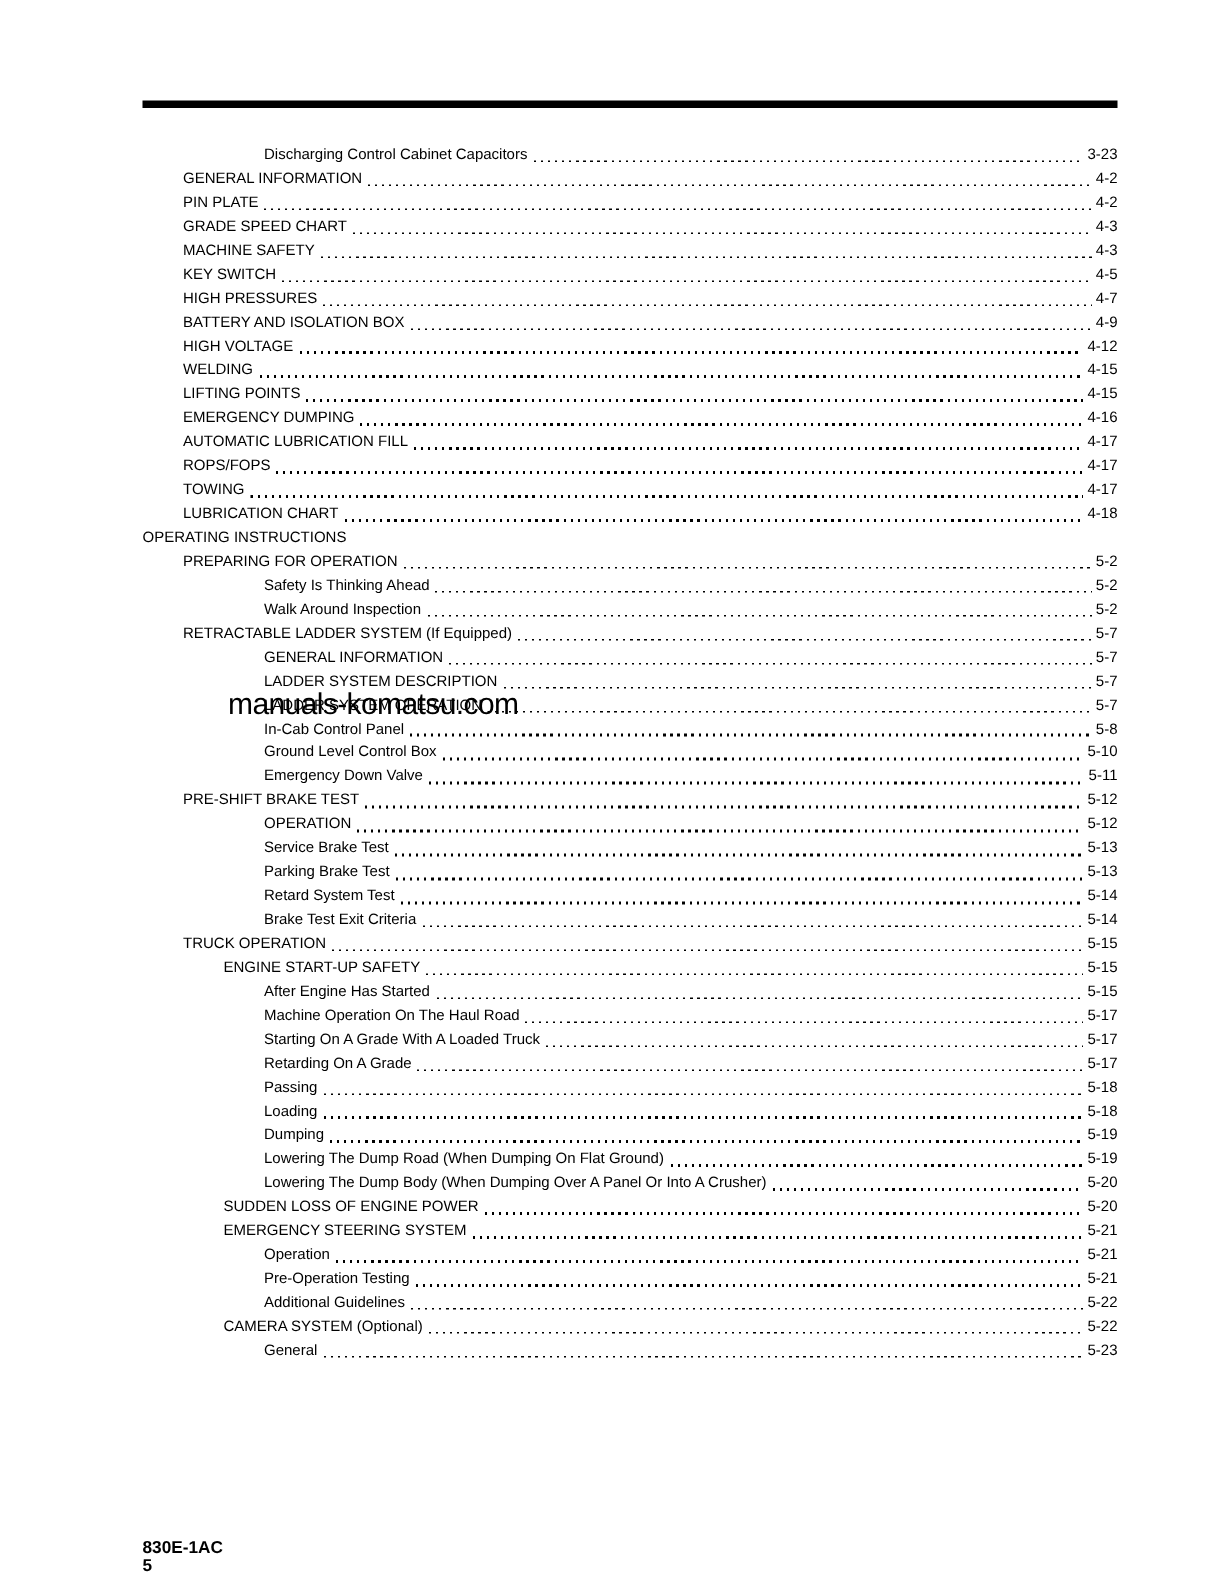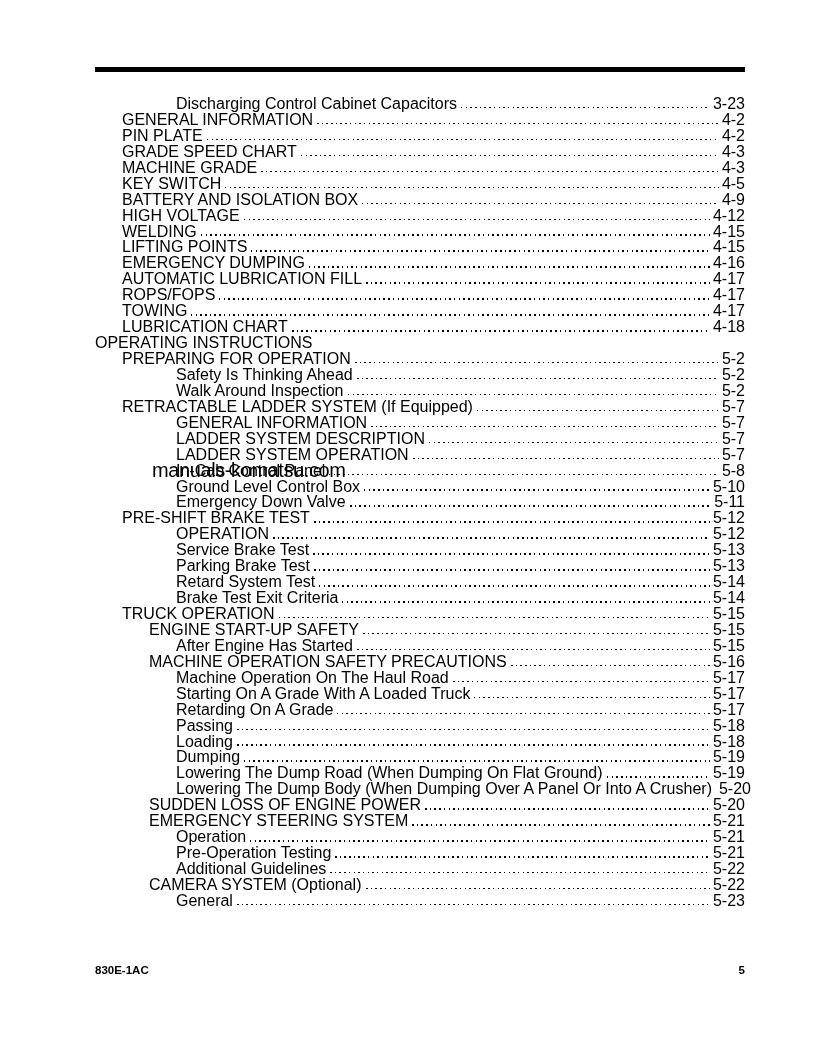--- a/index.html
+++ b/index.html
@@ -19,21 +19,21 @@
     top: 67px;
     width: 650px;
     height: 5px;
     background: #000000;
   }
   .toc {
     position: absolute;
     left: 95px;
     top: 96px;
     width: 650px;
-    font-size: 16px;
+    font-size: 10px;
   }
   .row {
     display: flex;
     align-items: baseline;
     height: 15.95px;
     line-height: 15.95px;
     white-space: nowrap;
   }
   .row.lvl0 { padding-left: 0; }
   .row.lvl1 { padding-left: 27px; }
@@ -61,25 +61,26 @@
     font-size: 20px;
     letter-spacing: -0.4px;
     color: #000000;
     z-index: 5;
     text-align: center;
   }
   .footer {
     position: absolute;
     left: 95px;
     right: 71px;
-    top: 964px;
+    top: 1026px;
     display: flex;
     justify-content: space-between;
     font-size: 11.5px;
     font-weight: bold;
+    flex-direction: column;
   }
 </style>
 </head>
 <body>
 
 <div class="sheet">
   <div class="top-rule"></div>
 
   <div class="toc">
       <div class="row lvl3">
@@ -96,28 +97,33 @@
         <span class="label">PIN PLATE</span>
         <span class="leader"></span>
         <span class="page">4-2</span>
       </div>
       <div class="row lvl1">
         <span class="label">GRADE SPEED CHART</span>
         <span class="leader"></span>
         <span class="page">4-3</span>
       </div>
       <div class="row lvl1">
-        <span class="label">MACHINE GRADE</span>
+        <span class="label">MACHINE SAFETY</span>
         <span class="leader"></span>
         <span class="page">4-3</span>
       </div>
       <div class="row lvl1">
         <span class="label">KEY SWITCH</span>
         <span class="leader"></span>
         <span class="page">4-5</span>
+      </div>
+      <div class="row lvl1">
+        <span class="label">HIGH PRESSURES</span>
+        <span class="leader"></span>
+        <span class="page">4-7</span>
       </div>
       <div class="row lvl1">
         <span class="label">BATTERY AND ISOLATION BOX</span>
         <span class="leader"></span>
         <span class="page">4-9</span>
       </div>
       <div class="row lvl1">
         <span class="label">HIGH VOLTAGE</span>
         <span class="leader"></span>
         <span class="page">4-12</span>
@@ -247,25 +253,20 @@
       </div>
       <div class="row lvl2">
         <span class="label">ENGINE START-UP SAFETY</span>
         <span class="leader"></span>
         <span class="page">5-15</span>
       </div>
       <div class="row lvl3">
         <span class="label">After Engine Has Started</span>
         <span class="leader"></span>
         <span class="page">5-15</span>
-      </div>
-      <div class="row lvl2">
-        <span class="label">MACHINE OPERATION SAFETY PRECAUTIONS</span>
-        <span class="leader"></span>
-        <span class="page">5-16</span>
       </div>
       <div class="row lvl3">
         <span class="label">Machine Operation On The Haul Road</span>
         <span class="leader"></span>
         <span class="page">5-17</span>
       </div>
       <div class="row lvl3">
         <span class="label">Starting On A Grade With A Loaded Truck</span>
         <span class="leader"></span>
         <span class="page">5-17</span>

